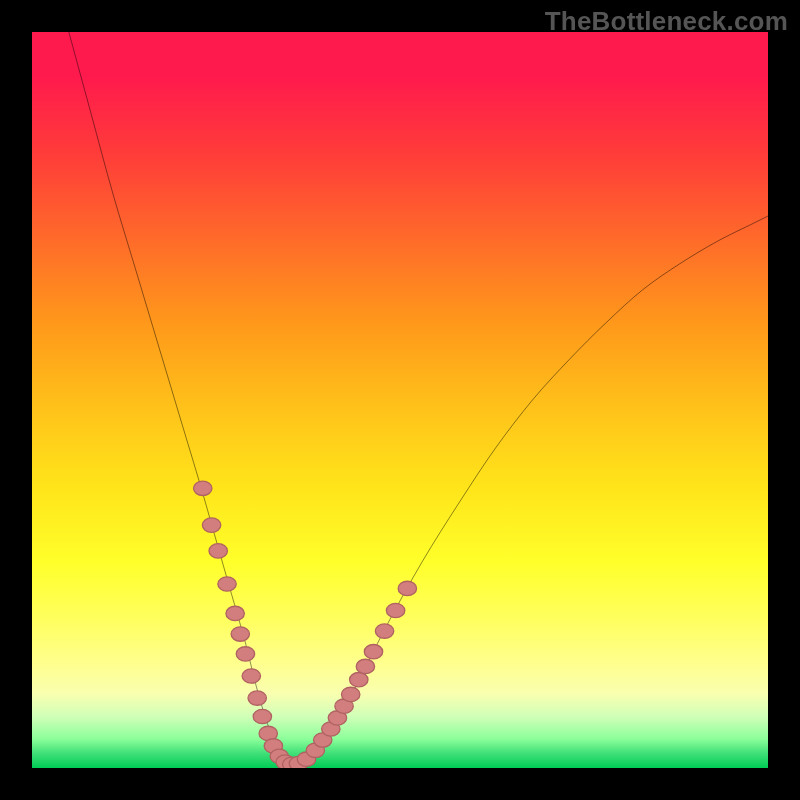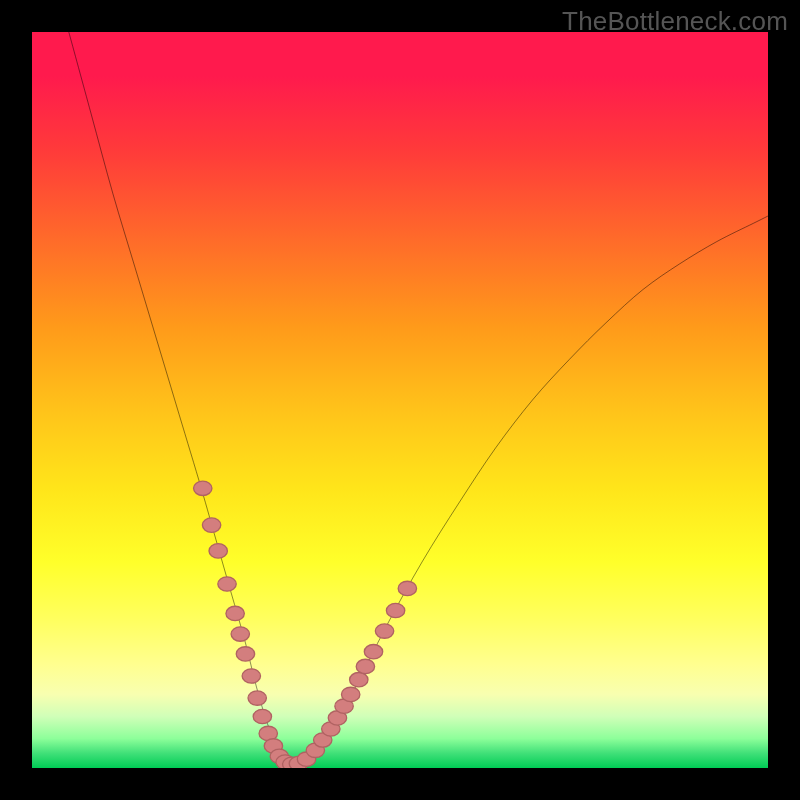--- a/index.html
+++ b/index.html
@@ -16,21 +16,21 @@
     width: 800px;
     height: 800px;
     background: #000;
   }
   .watermark {
     position: absolute;
     top: 6px;
     right: 12px;
     color: #555;
     font-size: 26px;
-    font-weight: 400;
+    font-weight: 700;
     letter-spacing: 0.2px;
     z-index: 10;
   }
   .plot {
     position: absolute;
     left: 32px;
     top: 32px;
     width: 736px;
     height: 736px;
     overflow: hidden;

